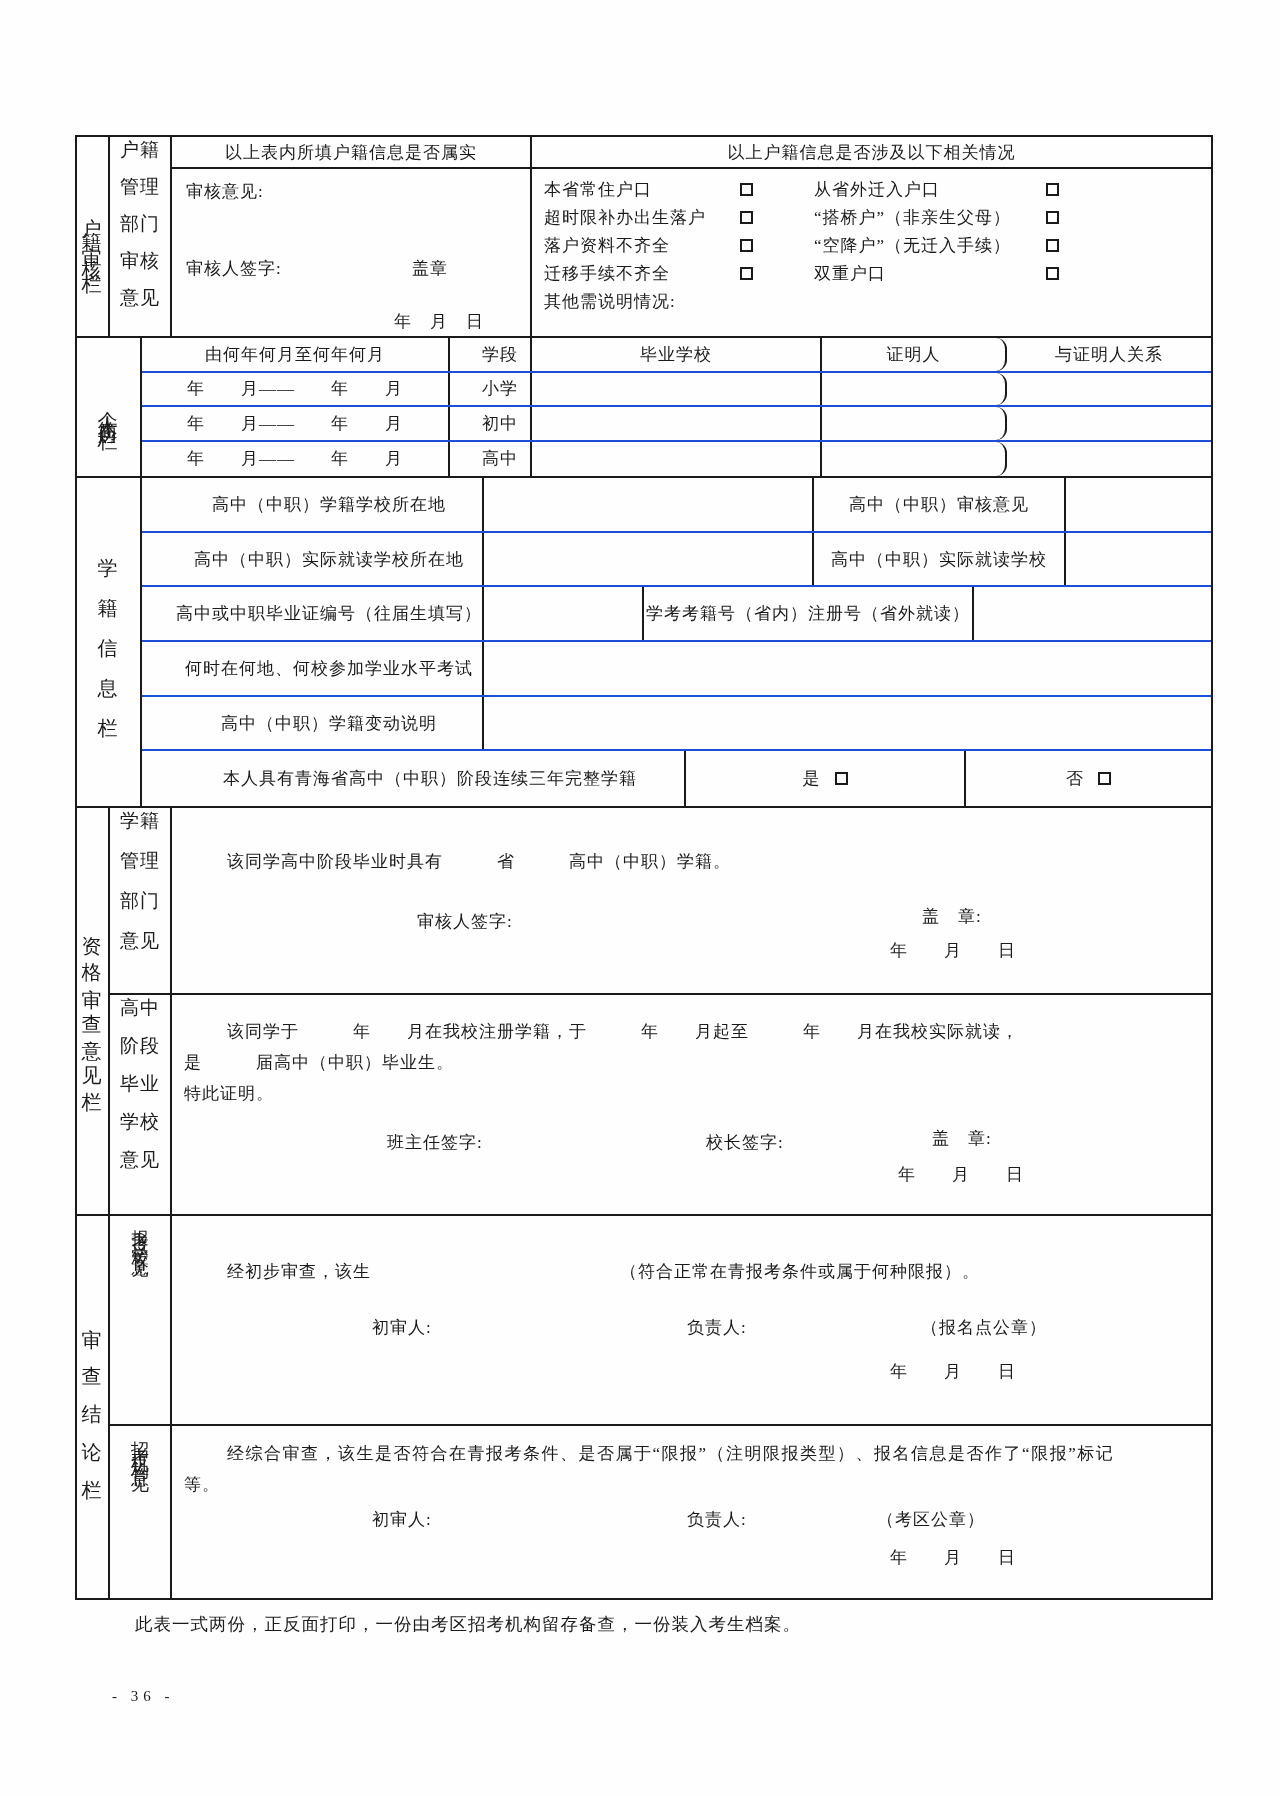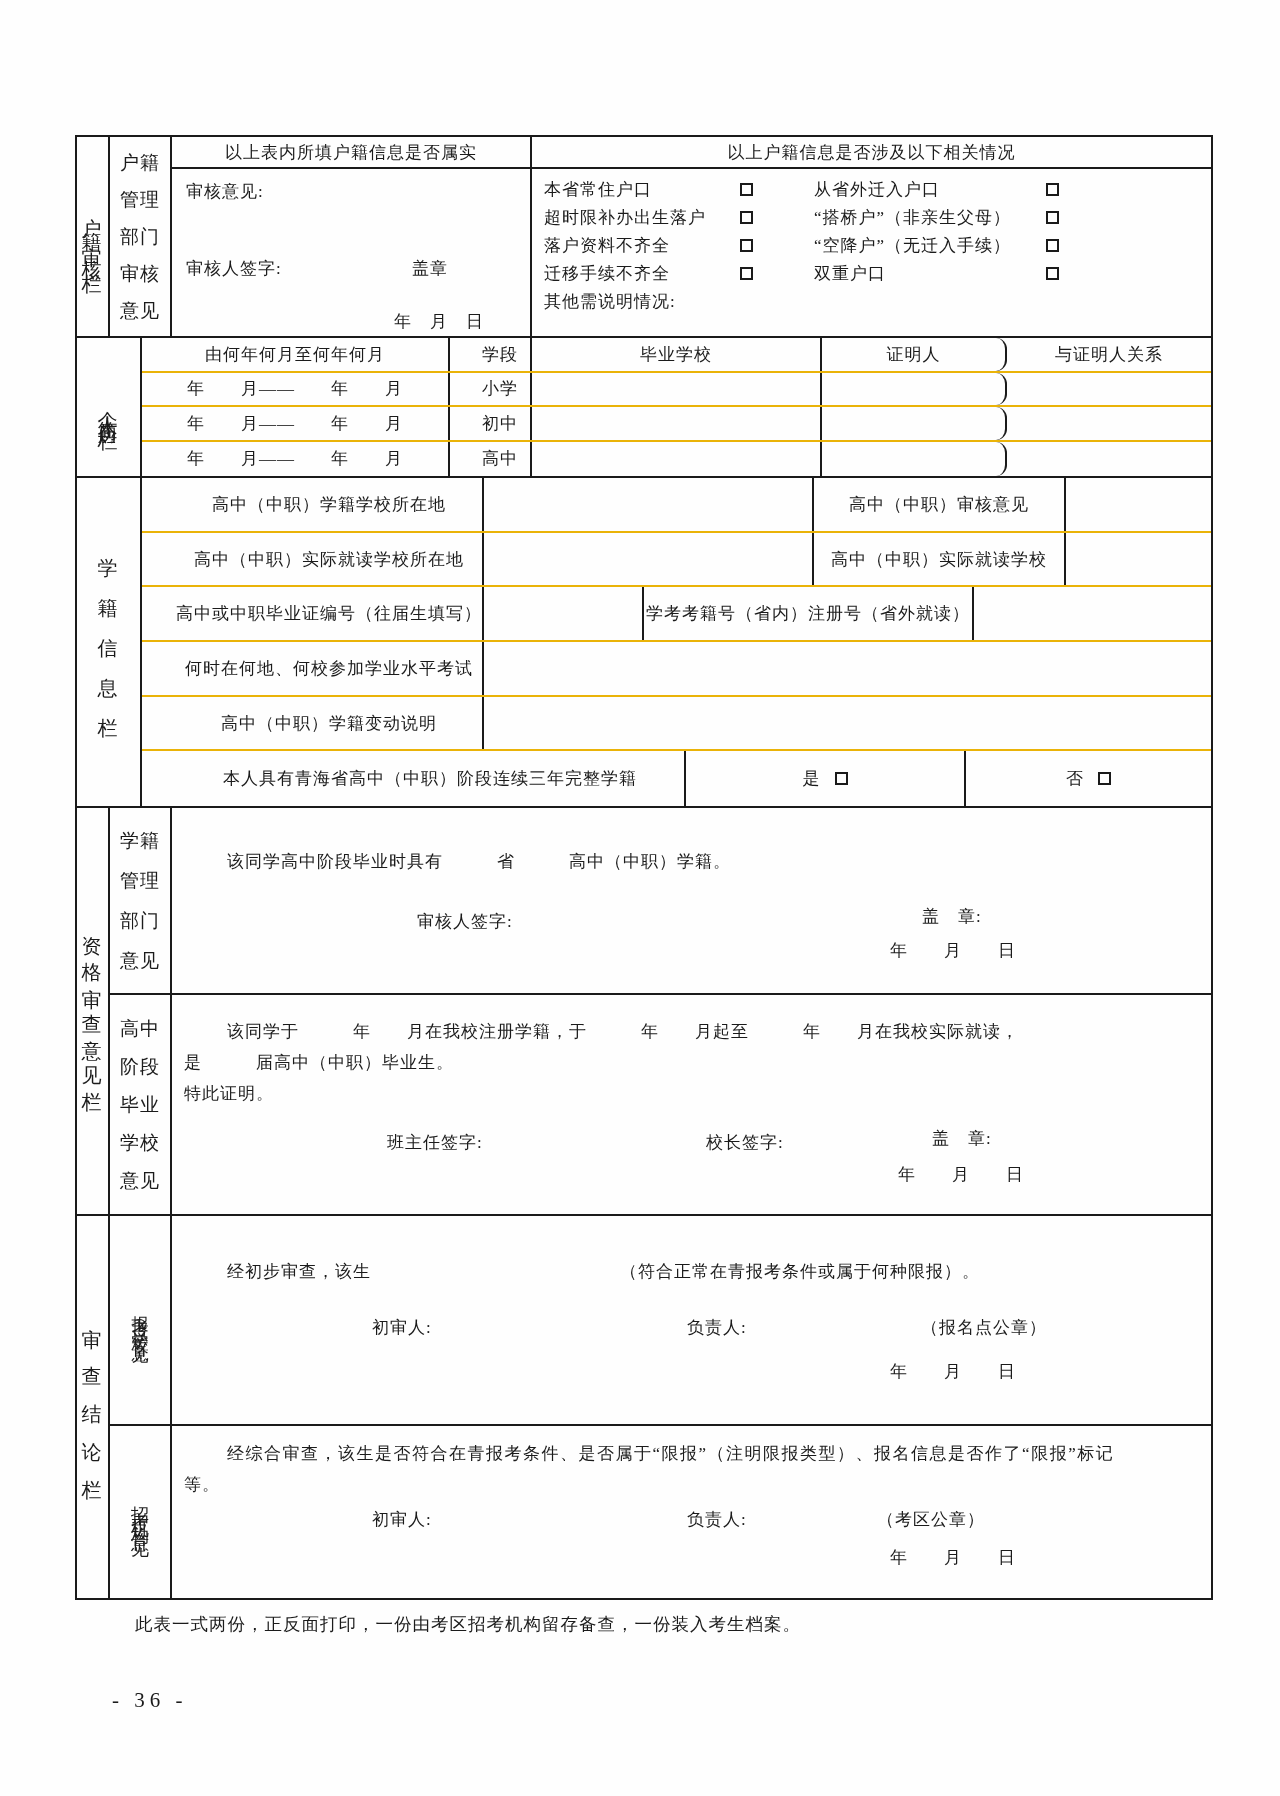--- a/index.html
+++ b/index.html
@@ -14,44 +14,44 @@
     border:2px solid #1a1a1a;box-sizing:border-box;
     display:flex;flex-direction:column;
   }
   .sec{display:flex;border-bottom:2px solid #1a1a1a;box-sizing:border-box;}
   .sec:last-child{border-bottom:none;}
   
   .vlab{flex:0 0 33px;border-right:2px solid #1a1a1a;display:flex;align-items:center;justify-content:center;box-sizing:border-box;}
   .vlab span{writing-mode:vertical-rl;font-size:20px;letter-spacing:14px;}
   .vlab.wide{flex:0 0 65px;}
   
-  .vlab2{flex:0 0 62px;border-right:2px solid #1a1a1a;display:flex;flex-direction:column;align-items:center;justify-content:center;box-sizing:border-box;font-size:19px;}
+  .vlab2{flex:0 0 62px;border-right:2px solid #1a1a1a;display:flex;flex-direction:column;align-items:center;justify-content:flex-start;box-sizing:border-box;font-size:19px;}
   .subcol{flex:1;display:flex;flex-direction:column;min-width:0;}
   .subrow{display:flex;border-bottom:2px solid #1a1a1a;box-sizing:border-box;}
   .subrow:last-child{border-bottom:none;}
   .hd{height:32px;border-bottom:2px solid #1a1a1a;display:flex;align-items:center;justify-content:center;box-sizing:border-box;}
   .bd{position:relative;flex:1;}
   .abs{position:absolute;white-space:nowrap;}
   .cb{display:inline-block;width:13px;height:13px;border:2px solid #1a1a1a;box-sizing:border-box;background:#fefefe;vertical-align:-1px;}
   
   .hh-list{position:absolute;left:12px;top:9px;right:6px;display:grid;grid-template-columns:196px 74px 232px auto;row-gap:5px;align-items:center;}
   .hh-list .lab{white-space:nowrap;}
   .hh-list .box{justify-self:start;}
   
-  .row{display:flex;border-bottom:2px solid #eab308;box-sizing:border-box;min-width:0;}
+  .row{display:flex;border-bottom:2px solid #1d4ed8;box-sizing:border-box;min-width:0;}
   .row:last-child{border-bottom:none;}
   .c{border-right:2px solid #1a1a1a;display:flex;align-items:center;justify-content:center;box-sizing:border-box;white-space:nowrap;overflow:hidden;}
   .c.end{border-right:none;flex:1;}
   .h35{height:35px;} .h55{height:55px;padding-left:34px;}
   .w308{flex:0 0 308px;} .w82{flex:0 0 82px;padding-left:20px;} .w290{flex:0 0 290px;} .w185{flex:0 0 185px;border-radius:11px;}
   .w330{flex:0 0 330px;} .w252{flex:0 0 252px;} .w160{flex:0 0 160px;}
   .w510{flex:0 0 510px;} .w280{flex:0 0 280px;}
   .gap14{margin-left:14px;}
   .footnote{position:absolute;left:135px;top:1612px;font-size:17.5px;}
-  .pagenum{position:absolute;left:112px;top:1688px;font-size:21px;letter-spacing:5px;font-family:"Liberation Serif","DejaVu Serif",serif;}
+  .pagenum{position:absolute;left:112px;top:1688px;font-size:15px;letter-spacing:5px;font-family:"Liberation Serif","DejaVu Serif",serif;}
 </style>
 </head>
 <body>
 
 <div class="page">
   <div class="tbl">
 
     <div class="sec" style="height:205px;">
       <div class="vlab">
         <span>户籍审核栏</span>

